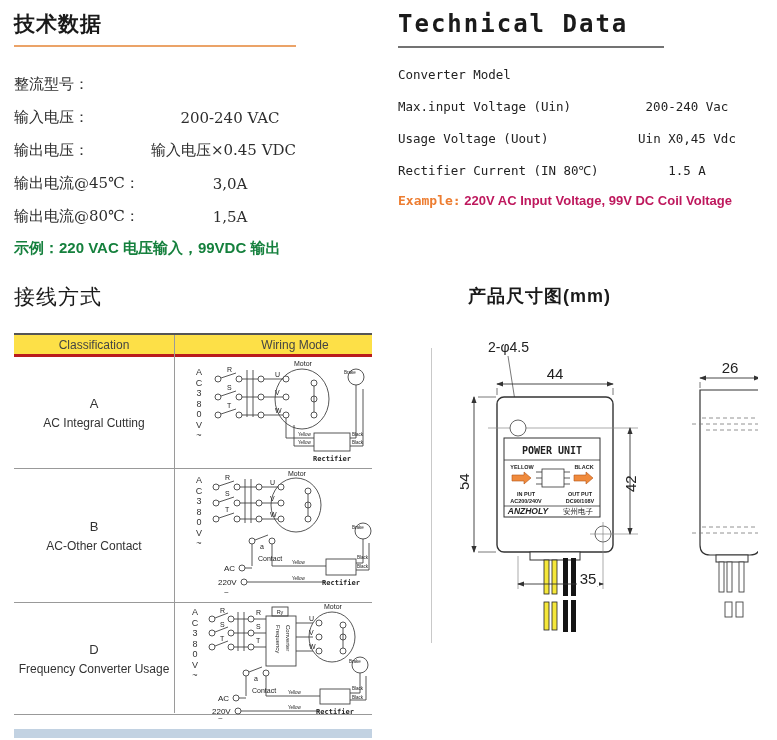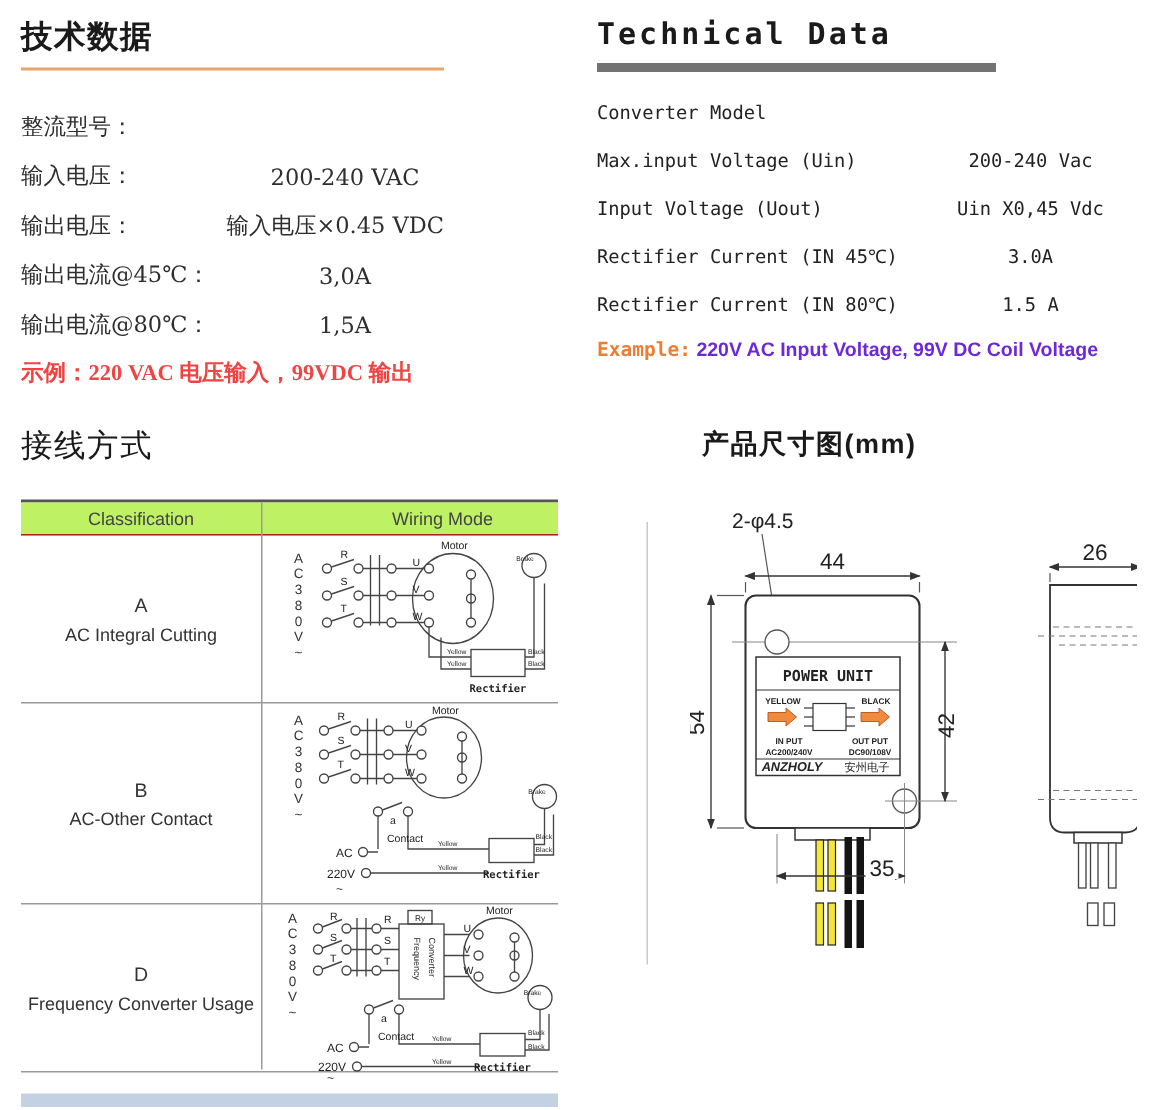--- a/index.html
+++ b/index.html
@@ -13,43 +13,43 @@
   #tech-cn .sec-title {
     font-size:21px; font-weight:bold; letter-spacing:1px;
     padding-bottom:7px; border-bottom:2px solid #eba368;
     font-family:"Liberation Sans", sans-serif;
   }
   .cn-rows { margin-top:21px; }
   .cn-row { display:flex; align-items:center; height:33px; font-size:15px;
             font-family:"DejaVu Serif", serif; color:#2e2e2e; }
   .cn-row .lbl { width:150px; white-space:nowrap; }
   .cn-row .val { flex:1; text-align:center; white-space:nowrap; }
-  .cn-example { margin-top:6px; font-size:15px; font-weight:bold; color:#ef4444;
-                font-family:Liberation Serif, serif; white-space:nowrap; }
+  .cn-example { margin-top:6px; font-size:15px; font-weight:bold; color:#15803d;
+                font-family:Liberation Sans, sans-serif; white-space:nowrap; }
   
   #tech-en { position:absolute; left:398px; top:10px; width:352px; }
   #tech-en .sec-title {
-    font-size:20px; letter-spacing:2px; width:266px;
+    font-size:24px; letter-spacing:2px; width:266px;
     font-family:"DejaVu Sans Mono", monospace; font-weight:bold;
-    padding-bottom:8px; border-bottom:6px solid #737373;
+    padding-bottom:8px; border-bottom:2px solid #737373;
   }
   .en-rows { margin-top:10px; }
   .en-row { display:flex; align-items:center; height:32px; font-size:12.5px;
             font-family:"DejaVu Sans Mono", monospace; color:#222; }
   .en-row .lbl { width:226px; white-space:nowrap; }
   .en-row .val { width:126px; text-align:center; white-space:nowrap; }
   .en-example { margin-top:7px; font-size:13px; white-space:nowrap; }
   .en-example .ex-lbl { color:#ed7d31; font-family:"DejaVu Sans Mono", monospace; font-weight:bold; }
-  .en-example .ex-txt { color:#6d28d9; font-weight:bold; font-family:"Liberation Sans", sans-serif; }
+  .en-example .ex-txt { color:#be185d; font-weight:bold; font-family:"Liberation Sans", sans-serif; }
   
   #wiring { position:absolute; left:14px; top:283px; width:358px; }
   #wiring .sec-title { font-size:21px; font-weight:normal; letter-spacing:1px; }
   #wiring-table { position:absolute; left:0; top:50px; width:358px; height:380px;
                   border-top:2px solid #555; }
-  .wt-header { display:flex; height:22px; background:#bef264; border-bottom:1px solid #b91c1c;
+  .wt-header { display:flex; height:22px; background:#fde047; border-bottom:3px solid #b91c1c;
                font-size:12px; color:#444; }
   .wt-header .c1 { width:160px; display:flex; align-items:center; justify-content:center; }
   .wt-header .c2 { width:198px; display:flex; align-items:center; justify-content:center;padding-left:44px; }
   .wt-row { display:flex; border-bottom:1px solid #999; }
   .wt-row:last-child { border-bottom:1px solid #999; }
   .wt-class { width:160px; display:flex; flex-direction:column; align-items:center;
               justify-content:center; gap:5px; color:#333; }
   .wt-class .code { font-size:13px; }
   .wt-class .name { font-size:12px; }
   .wt-diagram { width:198px; position:relative; }
@@ -110,26 +110,22 @@
     <div class="en-rows">
       <div class="en-row">
         <span class="lbl">Converter Model</span>
         <span class="val"></span>
       </div>
       <div class="en-row">
         <span class="lbl">Max.input Voltage (Uin)</span>
         <span class="val">200-240 Vac</span>
       </div>
       <div class="en-row">
-        <span class="lbl">Input Voltage (Uout)</span>
+        <span class="lbl">Usage Voltage (Uout)</span>
         <span class="val">Uin X0,45 Vdc</span>
-      </div>
-      <div class="en-row">
-        <span class="lbl">Rectifier Current (IN  45℃)</span>
-        <span class="val">3.0A</span>
       </div>
       <div class="en-row">
         <span class="lbl">Rectifier Current (IN  80℃)</span>
         <span class="val">1.5 A</span>
       </div>
     </div>
     <div class="en-example">
       <span class="ex-lbl">Example:</span>
       <span class="ex-txt">220V AC Input Voltage, 99V DC Coil Voltage</span>
     </div>

